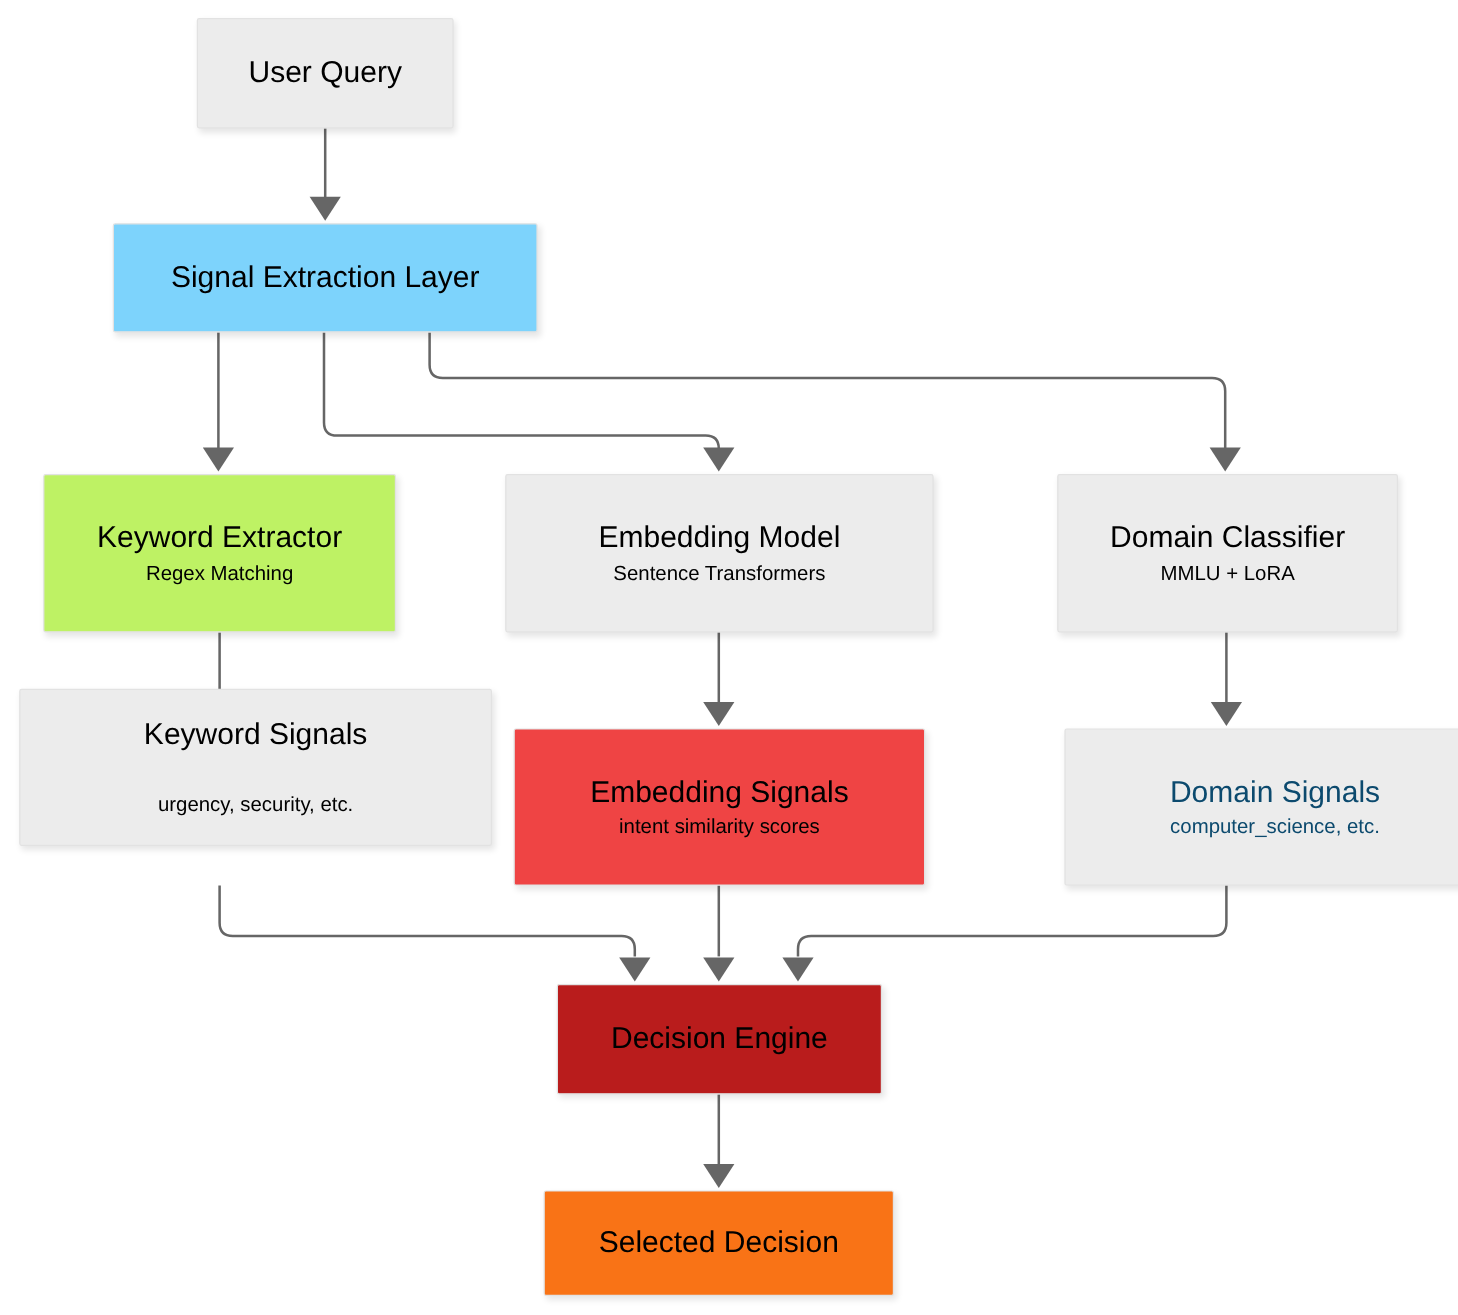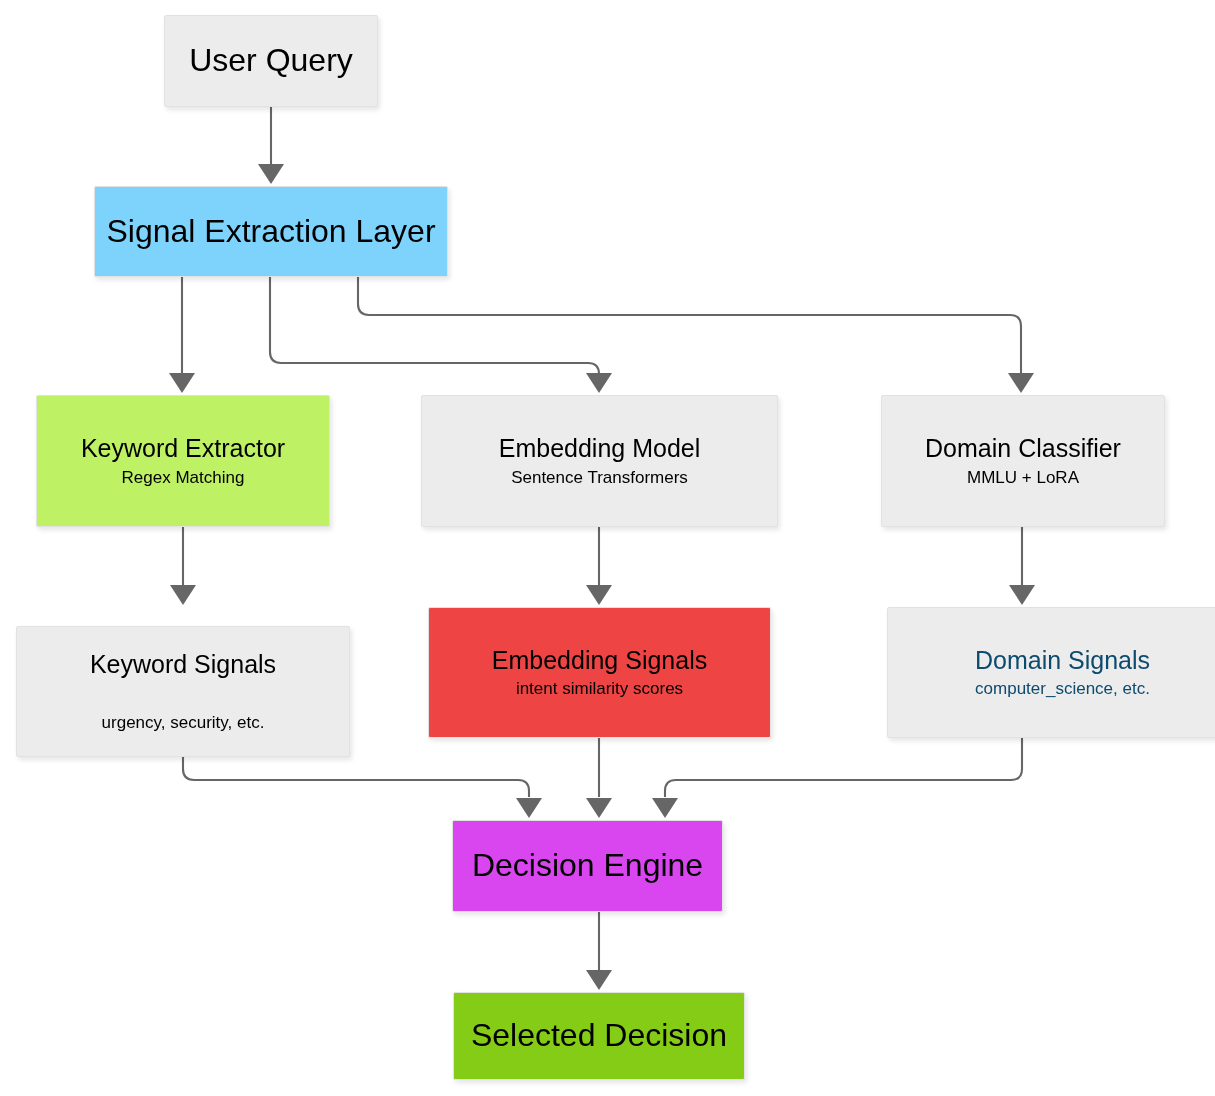--- a/index.html
+++ b/index.html
@@ -47,21 +47,21 @@
   .node .line1 {
     font-size: 25px;
     white-space: nowrap;
   }
   .node .line2 {
     font-size: 17px;
     white-space: nowrap;
     margin-top: 4px;
   }
   .node.single .line1 {
-    font-size: 32px;
+    font-size: 25px;
   }
 </style>
 </head>
 <body>
 
 <div id="diagram">
 
   <svg class="edge-layer" width="1215" height="1096" viewBox="0 0 1215 1096" xmlns="http://www.w3.org/2000/svg">
     <g id="edge-paths" fill="none" stroke="#666666" stroke-width="2.1" stroke-linecap="butt">
         <path d="M271,107 L271,170" stroke="#666666"></path>
@@ -103,33 +103,33 @@
         <div class="line2">Regex Matching</div>
       </div>
       <div class="node" style="left: 421px; top: 395px; width: 357px; height: 132px; background: rgb(236, 236, 236); border-color: rgb(226, 226, 226); color: #000000;">
         <div class="line1">Embedding Model</div>
         <div class="line2">Sentence Transformers</div>
       </div>
       <div class="node" style="left: 881px; top: 395px; width: 284px; height: 132px; background: rgb(236, 236, 236); border-color: rgb(226, 226, 226); color: rgb(0, 0, 0);">
         <div class="line1">Domain Classifier</div>
         <div class="line2">MMLU + LoRA</div>
       </div>
-      <div class="node" style="left: 16px; top: 626px; width: 334px; height: 131px; background: rgb(236, 236, 236); border-color: rgb(226, 226, 226); color: rgb(0, 0, 0); gap: 30px;">
+      <div class="node" style="left: 16px; top: 574px; width: 394px; height: 131px; background: rgb(236, 236, 236); border-color: rgb(226, 226, 226); color: rgb(0, 0, 0); gap: 30px;">
         <div class="line1">Keyword Signals</div>
         <div class="line2">urgency, security, etc.</div>
       </div>
       <div class="node" style="left: 428px; top: 607px; width: 343px; height: 131px; background: #ef4444; border-color: rgb(226, 226, 226); color: rgb(0, 0, 0);">
         <div class="line1">Embedding Signals</div>
         <div class="line2">intent similarity scores</div>
       </div>
       <div class="node" style="left: 887px; top: 607px; width: 351px; height: 131px; background: rgb(236, 236, 236); border-color: rgb(226, 226, 226); color: #0c4a6e;">
         <div class="line1">Domain Signals</div>
         <div class="line2">computer_science, etc.</div>
       </div>
-      <div class="node single" style="left: 452px; top: 820px; width: 271px; height: 92px; background: #d946ef; border-color: rgb(226, 226, 226); color: rgb(0, 0, 0);">
+      <div class="node single" style="left: 464px; top: 820px; width: 271px; height: 92px; background: #b91c1c; border-color: rgb(226, 226, 226); color: rgb(0, 0, 0);">
         <div class="line1">Decision Engine</div>
       </div>
-      <div class="node single" style="left: 453px; top: 992px; width: 292px; height: 88px; background: #84cc16; border-color: rgb(226, 226, 226); color: rgb(0, 0, 0);">
+      <div class="node single" style="left: 453px; top: 992px; width: 292px; height: 88px; background: #f97316; border-color: rgb(226, 226, 226); color: rgb(0, 0, 0);">
         <div class="line1">Selected Decision</div>
       </div>
     </div>
 
 </div>
 
 </body></html>

